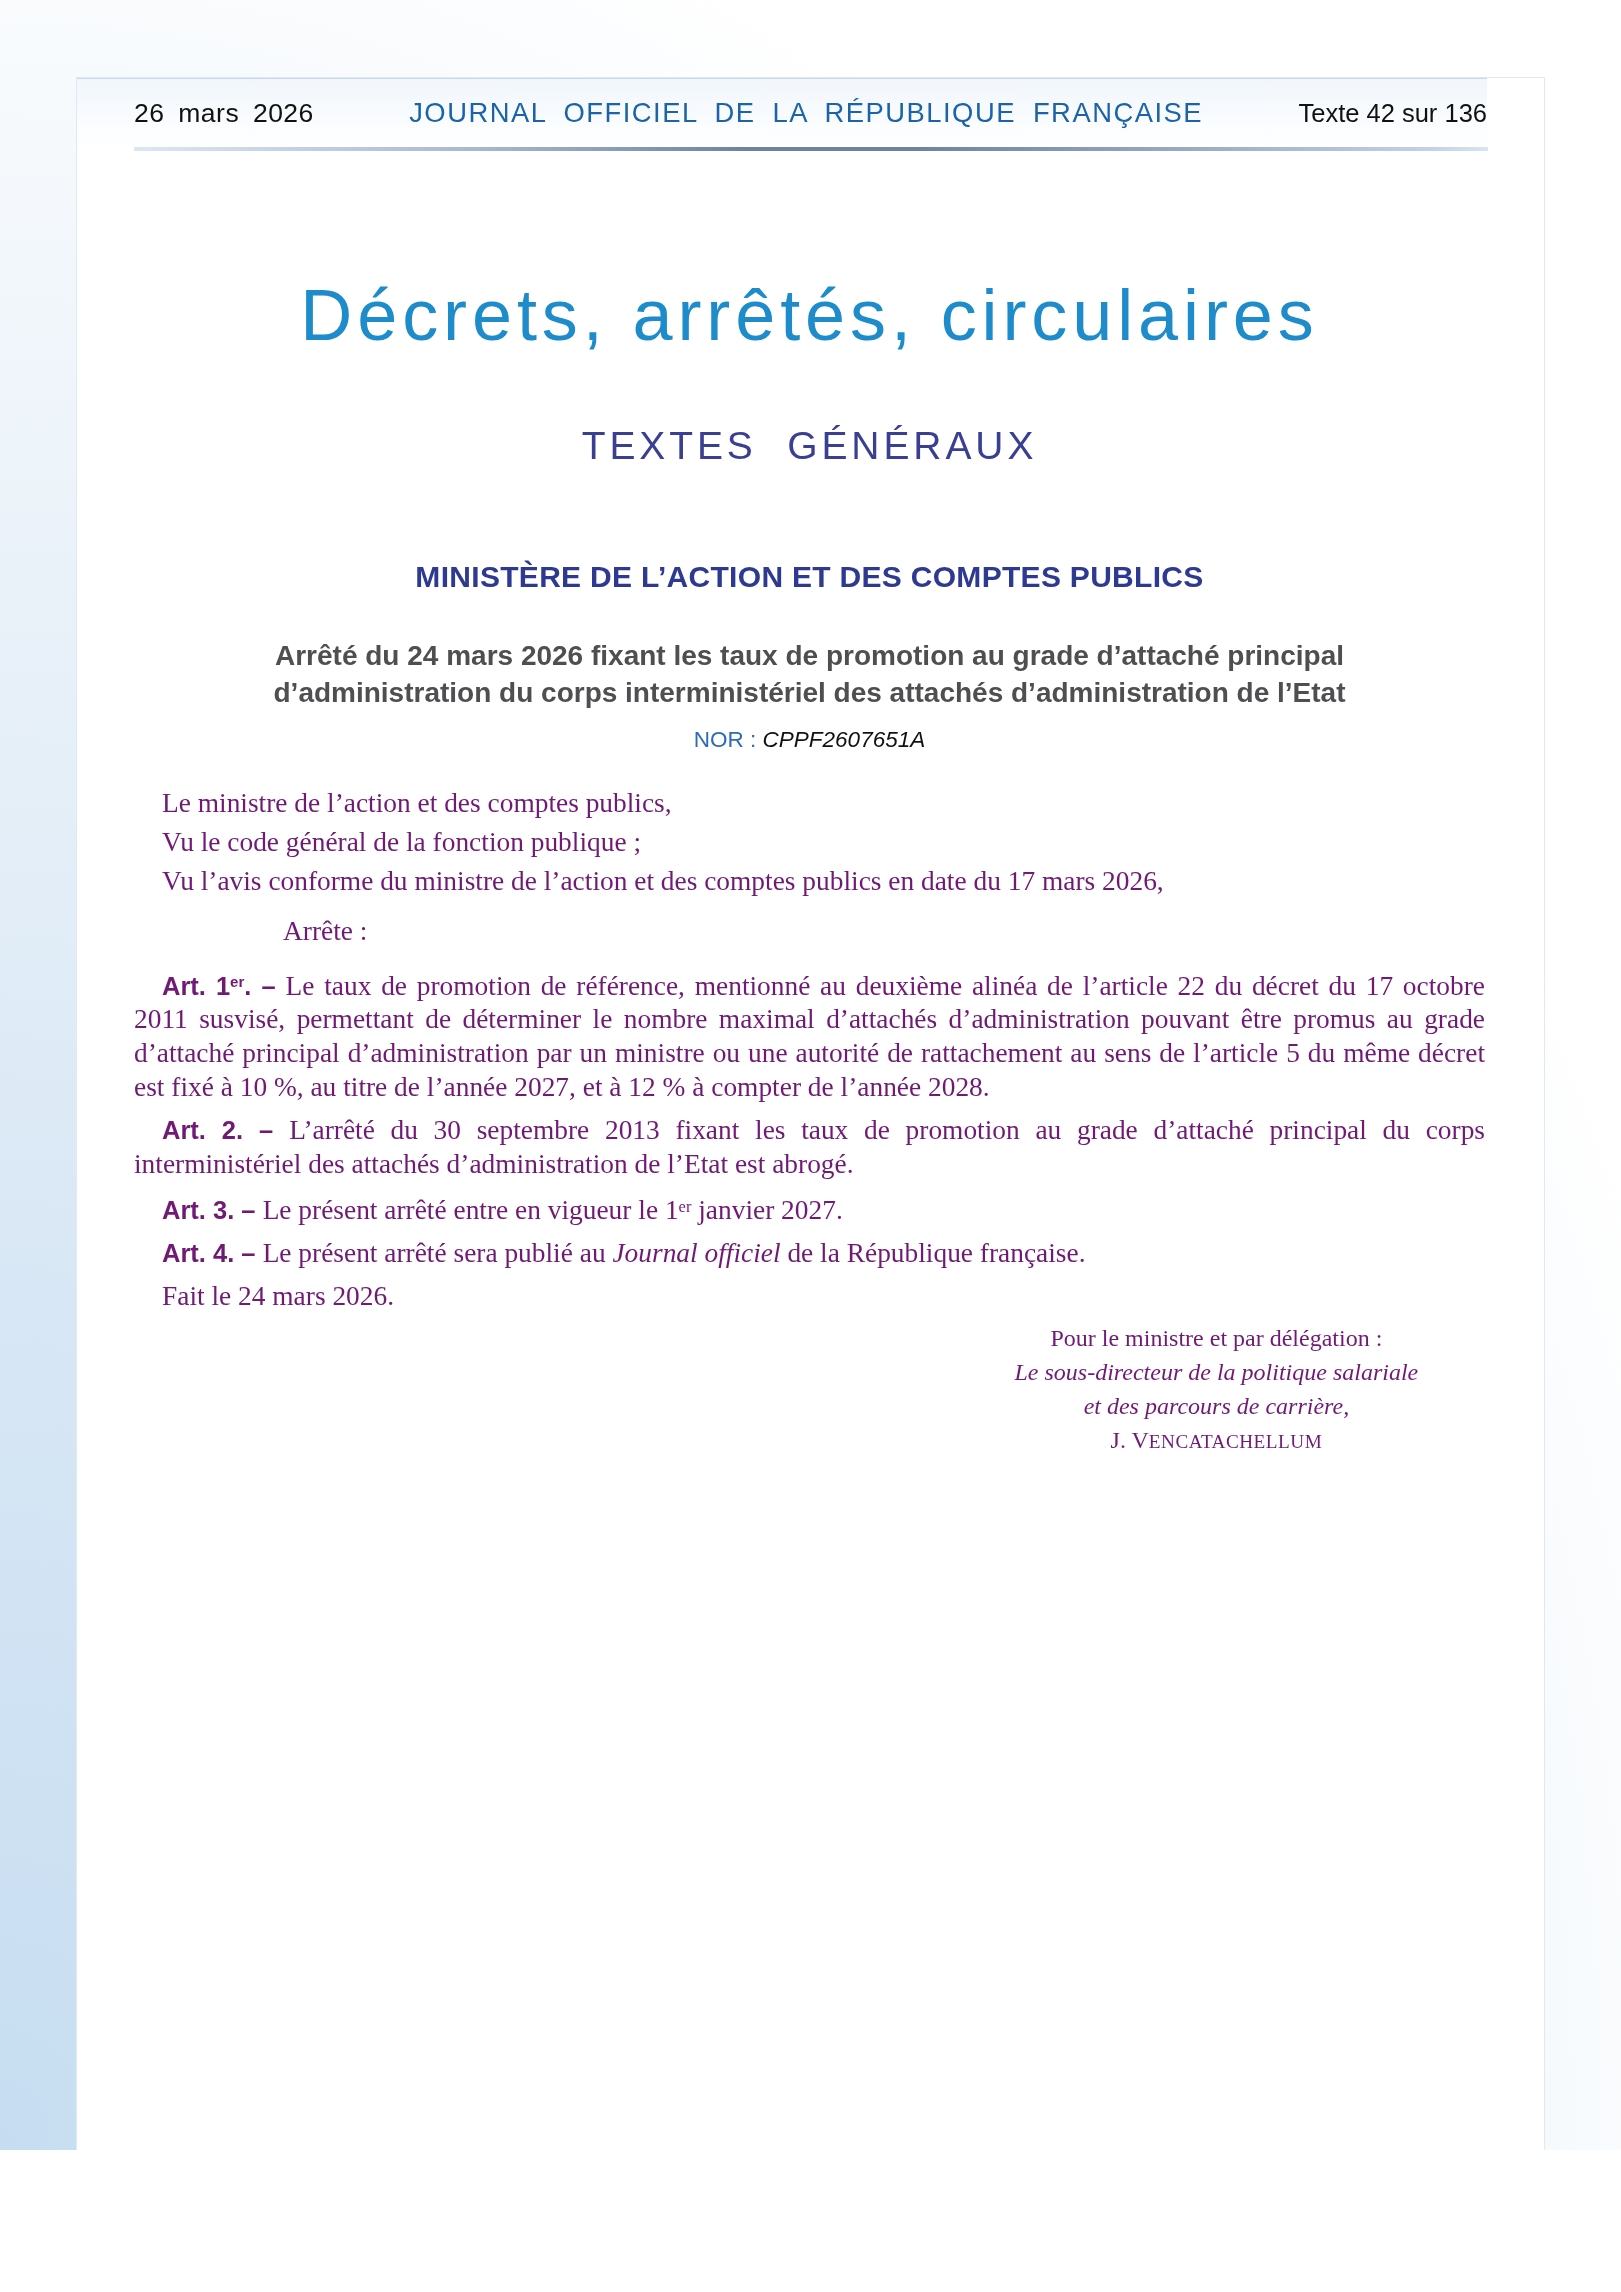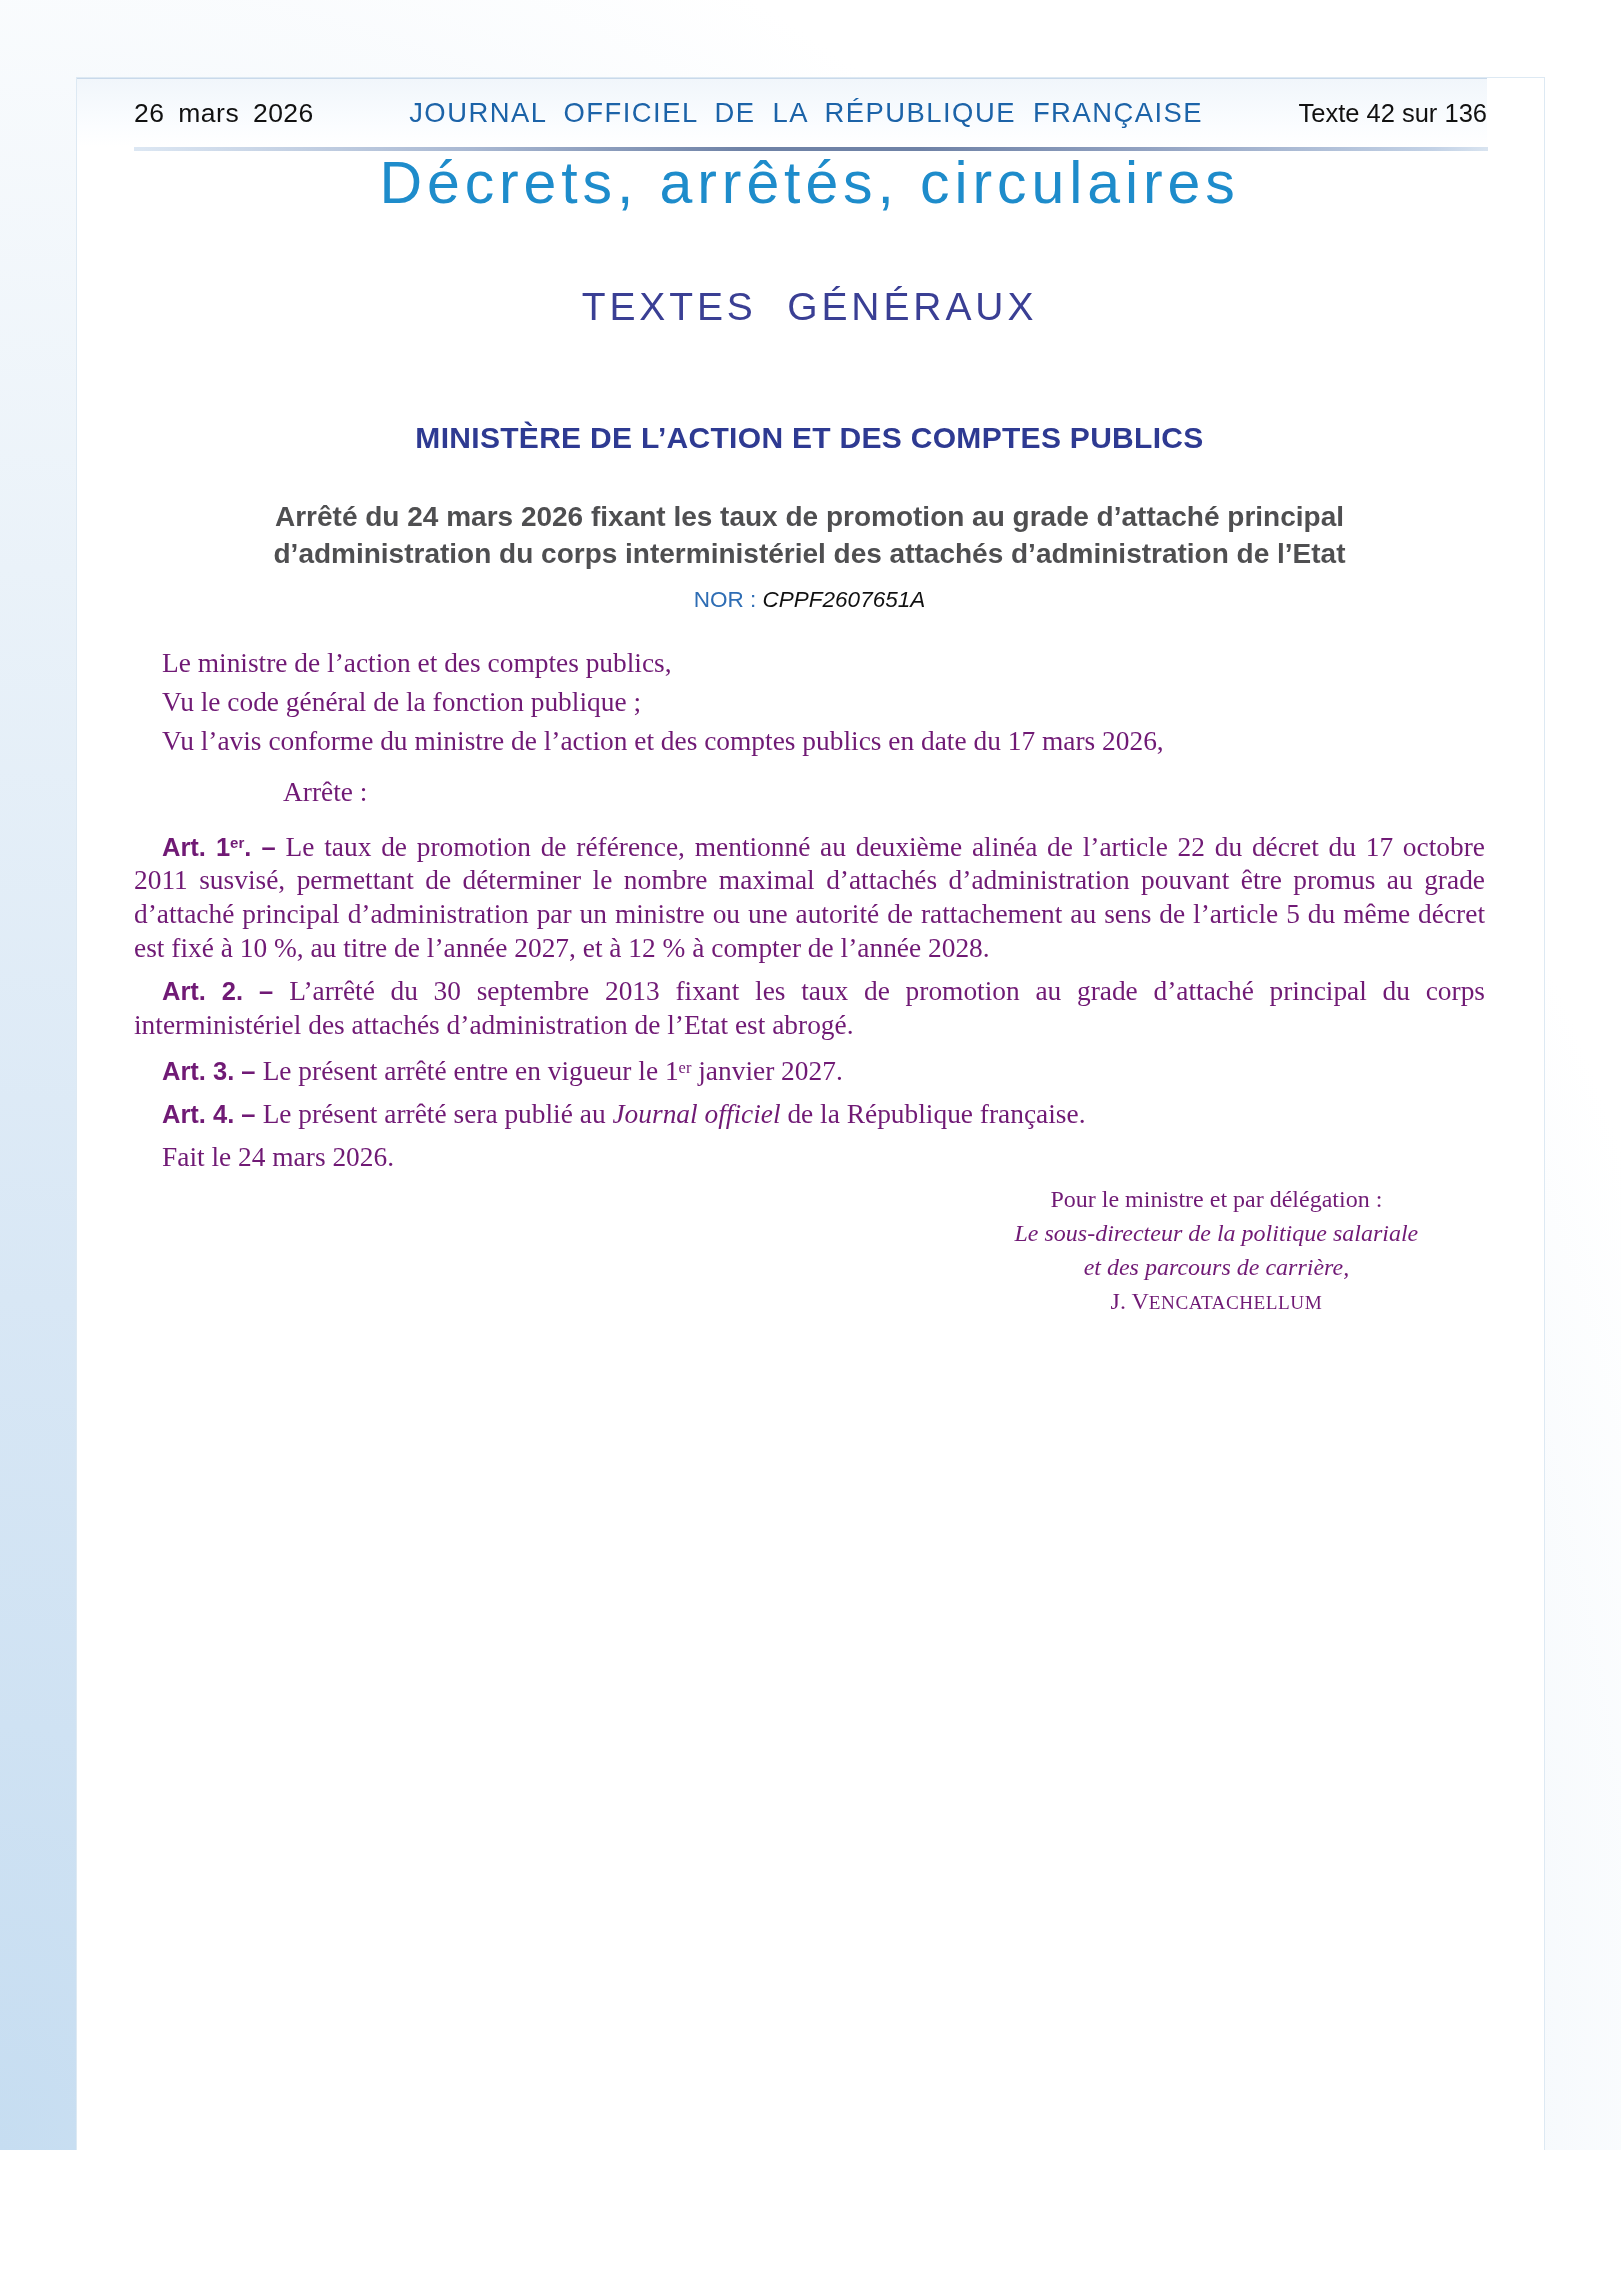--- a/index.html
+++ b/index.html
@@ -39,23 +39,24 @@
     flex:none;font-size:25.5px;color:#111;
   }
   .header-rule{
     width:1354px;height:3.9px;margin-left:57px;
     background:linear-gradient(90deg,#dce7f3 0%,#a9b8d2 25%,#6f82a6 45%,#6f82a6 58%,#93a3c2 75%,#c3d2e6 96%,#d9e4f0 100%);
   }
   .content{
     padding:0 59px 0 57px;
   }
   .doc-title{
+    margin-top:125px;
     text-align:center;
     font-family:"Liberation Sans", sans-serif;
-    font-size:59px;line-height:1.1;
+    font-size:72px;line-height:1.1;
     letter-spacing:4.9px;
     color:#1e8ccb;
   }
   .doc-subtitle{
     margin-top:69px;
     text-align:center;
     font-family:"Liberation Sans", sans-serif;
     font-size:39px;
     letter-spacing:3.9px;word-spacing:15.7px;
     color:#3a3f94;

